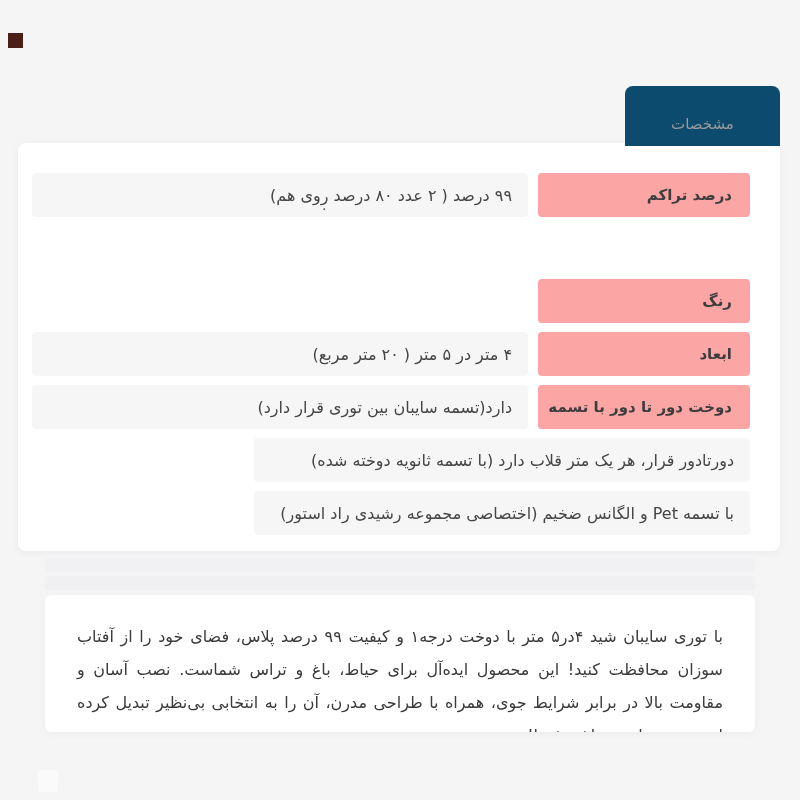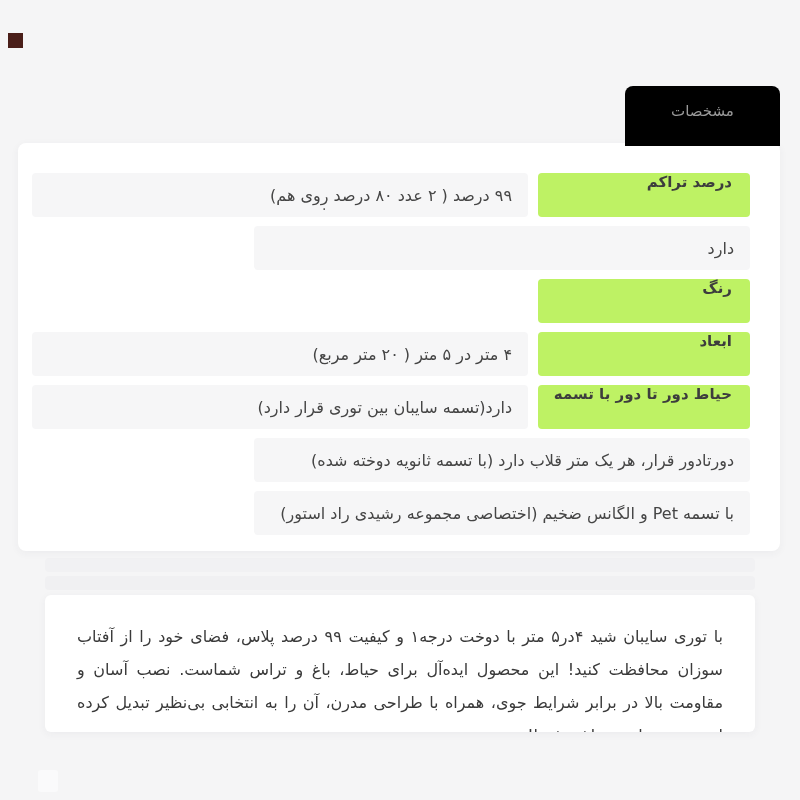--- a/index.html
+++ b/index.html
@@ -16,23 +16,23 @@
   .marker {
     position: absolute; left: 8px; top: 33px;
     width: 15px; height: 15px;
     background: #4a1e19;
   }
 
   
   .spec-tab {
     position: absolute; left: 625px; top: 86px;
     width: 155px; height: 60px;
-    background: #000000;
+    background: #0c4a6e;
     border-radius: 8px 8px 0 0;
-    display: flex; align-items: flex-start; justify-content: center;
+    display: flex; align-items: center; justify-content: center;
     padding-top: 16px;
     z-index: 3;
   }
   .spec-tab span {
     font-size: 15px; color: #9a9a9a; direction: rtl;
   }
 
   
   .spec-card {
     position: absolute; left: 18px; top: 143px;
@@ -47,22 +47,22 @@
     direction: rtl;
   }
   .spec-row {
     display: flex; flex-direction: row;
     height: 44px; margin-bottom: 9px;
     padding-right: 30px; padding-left: 14px;
     direction: rtl;
   }
   .spec-label-cell {
     width: 212px; height: 44px;
-    background: #bef264; border-radius: 4px;
-    display: flex; align-items: flex-start;
+    background: #fca5a5; border-radius: 4px;
+    display: flex; align-items: center;
     padding-right: 18px;
     margin-left: 10px;
     direction: rtl;
   }
   .spec-label-cell span {
     font-size: 15px; font-weight: 700; color: #3d3d3d;
     white-space: nowrap;
   }
   .spec-value-cell {
     width: 496px; height: 44px;
@@ -136,43 +136,40 @@
         <div class="spec-label-cell">
           <span>درصد تراکم</span>
         </div>
         <div class="spec-value-cell">
           <span class="value-text">۹۹ درصد ( ۲ عدد ۸۰ درصد روی هم)</span>
           <span class="value-note">.</span>
         </div>
       </div>
 
       <div class="spec-row">
-        <div class="spec-value-cell">
-          <span class="value-text">دارد</span>
-        </div>
       </div>
 
       <div class="spec-row">
         <div class="spec-label-cell">
           <span>رنگ</span>
         </div>
       </div>
 
       <div class="spec-row">
         <div class="spec-label-cell">
           <span>ابعاد</span>
         </div>
         <div class="spec-value-cell">
           <span class="value-text">۴ متر در ۵ متر ( ۲۰ متر مربع)</span>
         </div>
       </div>
 
       <div class="spec-row">
         <div class="spec-label-cell">
-          <span>حیاط دور تا دور با تسمه</span>
+          <span>دوخت دور تا دور با تسمه</span>
         </div>
         <div class="spec-value-cell">
           <span class="value-text">دارد(تسمه سایبان بین توری قرار دارد)</span>
         </div>
       </div>
 
       <div class="spec-row">
         <div class="spec-value-cell">
           <span class="value-text">دورتادور قرار، هر یک متر قلاب دارد (با تسمه ثانویه دوخته شده)</span>
         </div>

